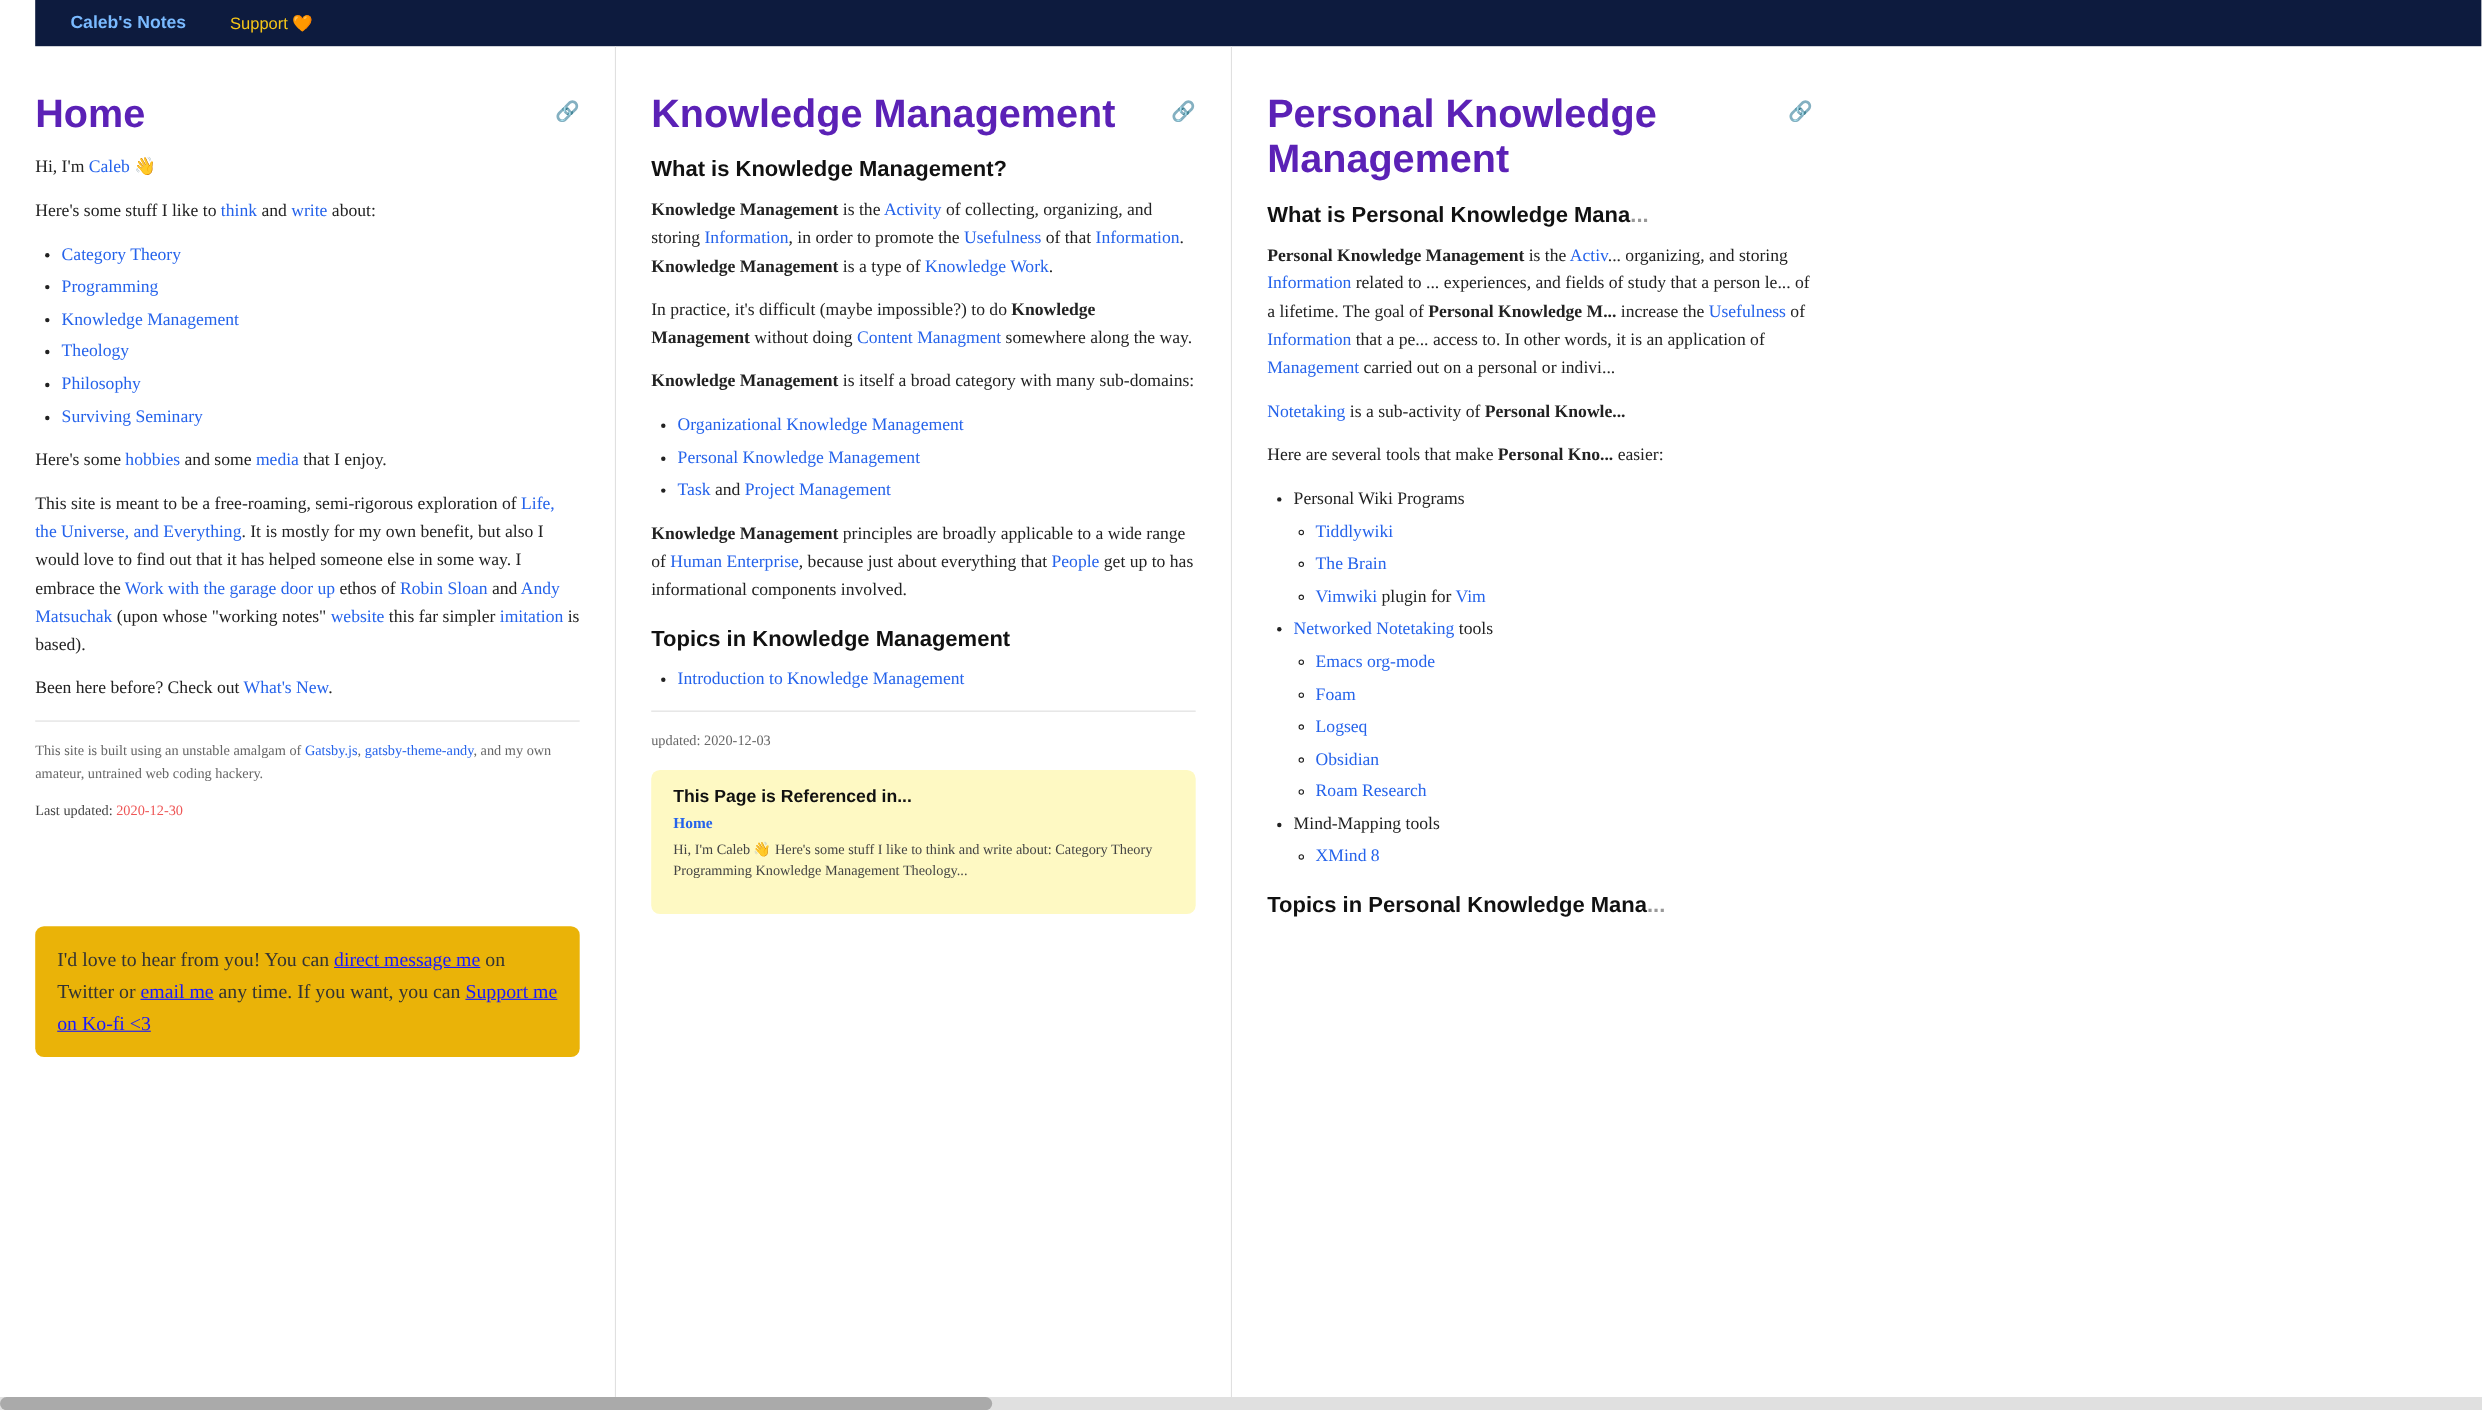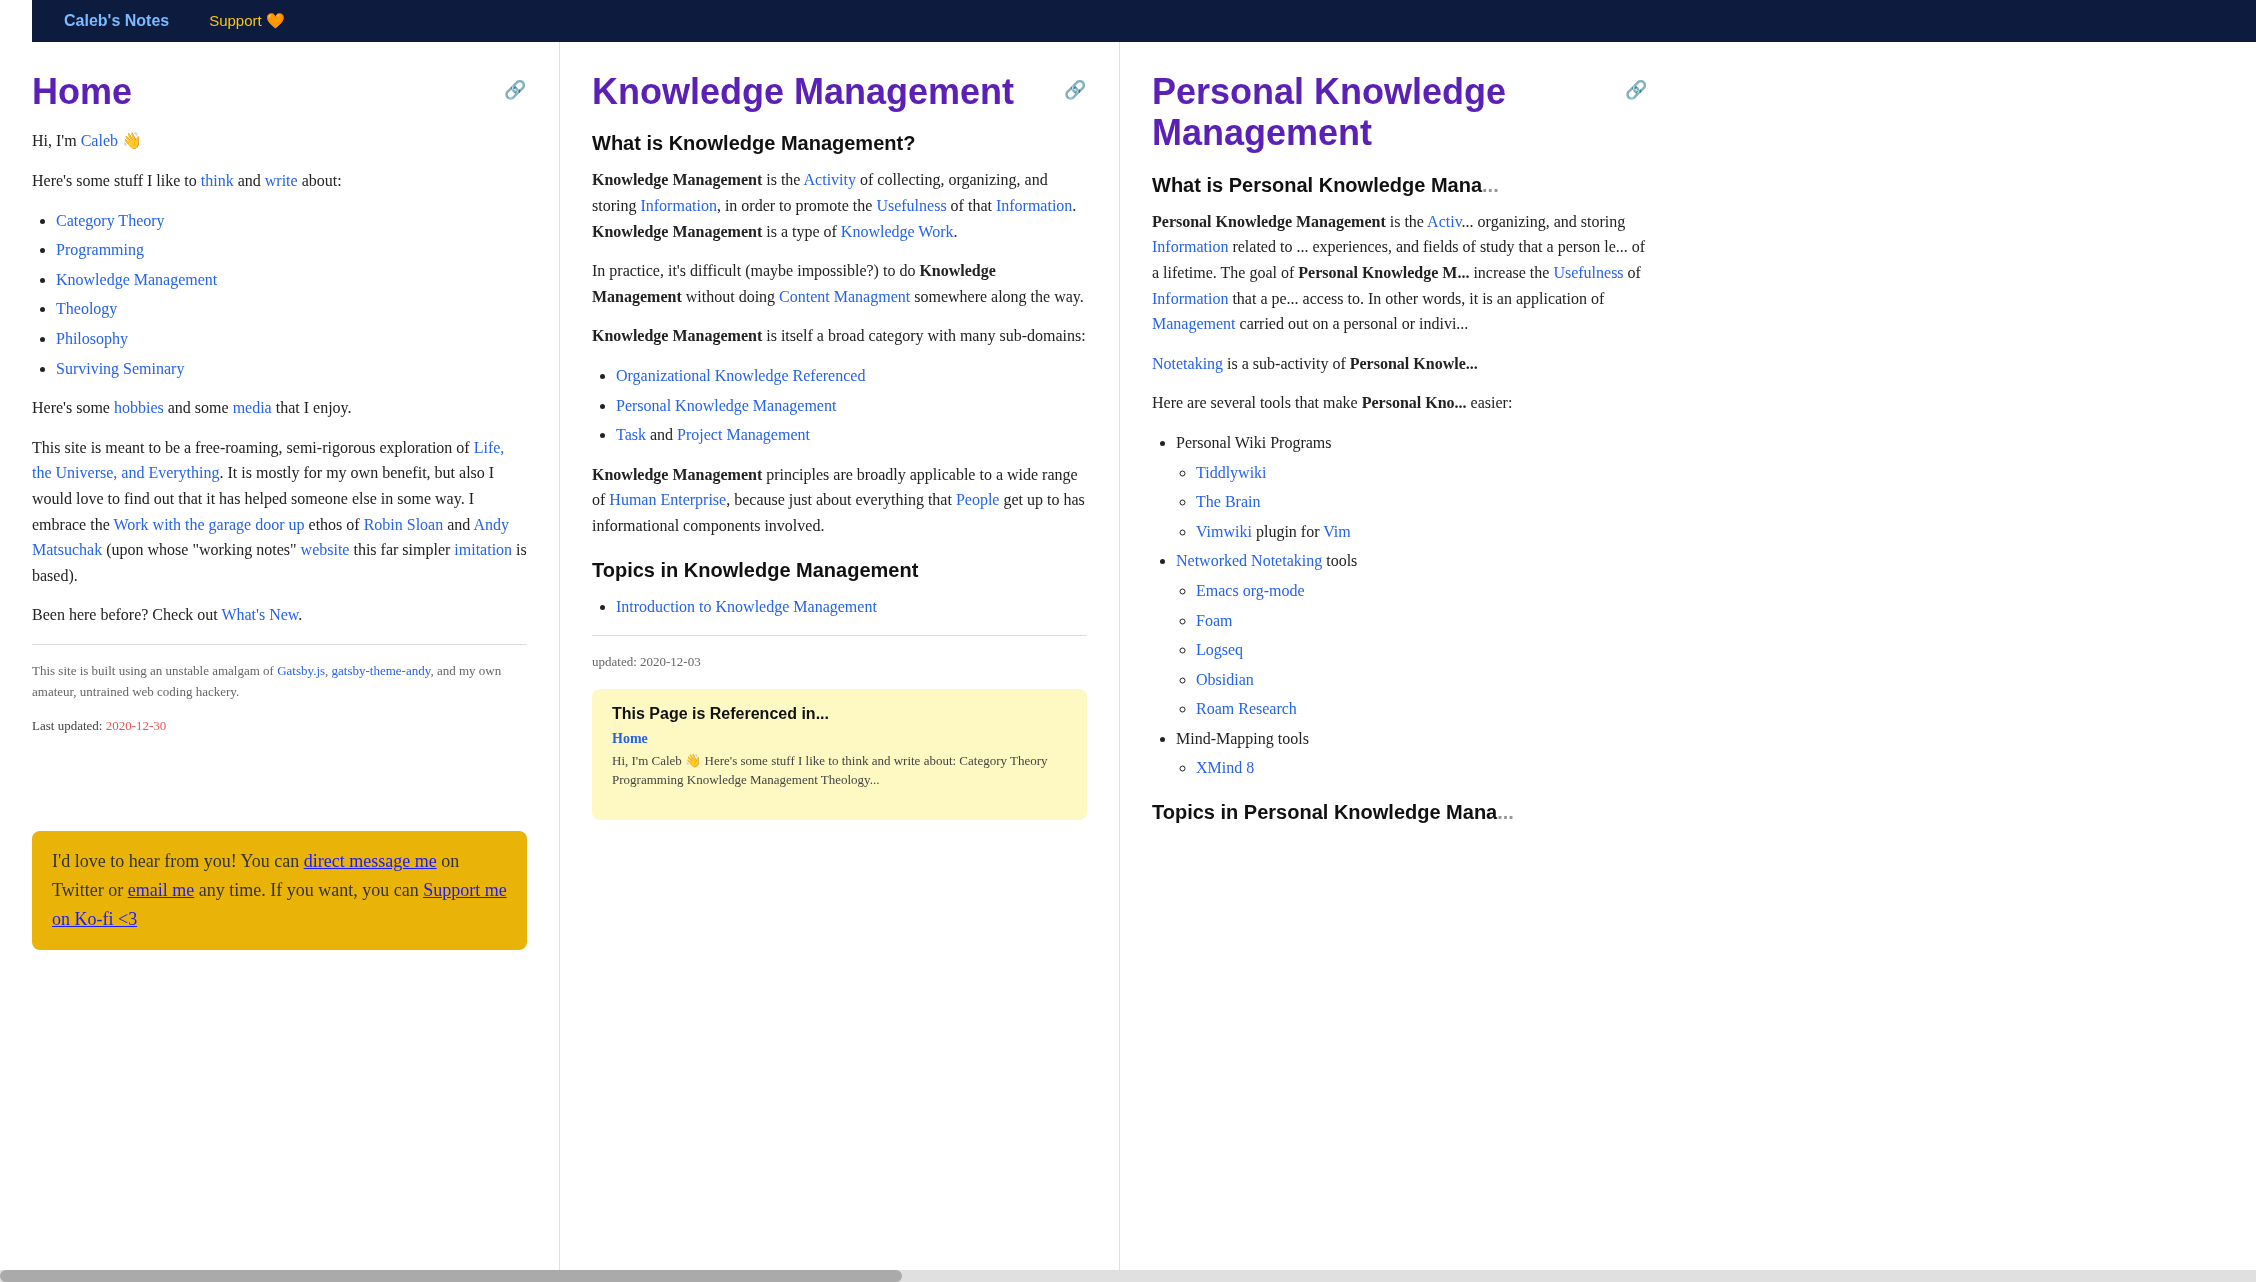--- a/index.html
+++ b/index.html
@@ -19,21 +19,21 @@
     
     #main-layout {
       display: flex;
       height: calc(100vh - 42px);
       overflow: hidden;
     }
 
     .column {
       flex: 1;
       overflow-y: auto;
-      padding: 29px 32px 40px 32px;
+      padding: 40px 32px 40px 32px;
       border-right: 1px solid #e0e0e0;
       position: relative;
     }
     .column:last-child {
       border-right: none;
     }
 
     .col-home { max-width: 560px; }
     .col-km { max-width: 560px; }
     .col-pkm { max-width: 560px; }
@@ -241,21 +241,21 @@
 
     <p>
       In practice, it's difficult (maybe impossible?) to do <strong>Knowledge Management</strong> without doing <a href="#">Content Managment</a> somewhere along the way.
     </p>
 
     <p>
       <strong>Knowledge Management</strong> is itself a broad category with many sub-domains:
     </p>
 
     <ul>
-      <li><a href="#">Organizational Knowledge Referenced</a></li>
+      <li><a href="#">Organizational Knowledge Management</a></li>
       <li><a href="#">Personal Knowledge Management</a></li>
       <li><a href="#">Task</a> and <a href="#">Project Management</a></li>
     </ul>
 
     <p>
       <strong>Knowledge Management</strong> principles are broadly applicable to a wide range of <a href="#">Human Enterprise</a>, because just about everything that <a href="#">People</a> get up to has informational components involved.
     </p>
 
     <h2>Topics in Knowledge Management</h2>
 

